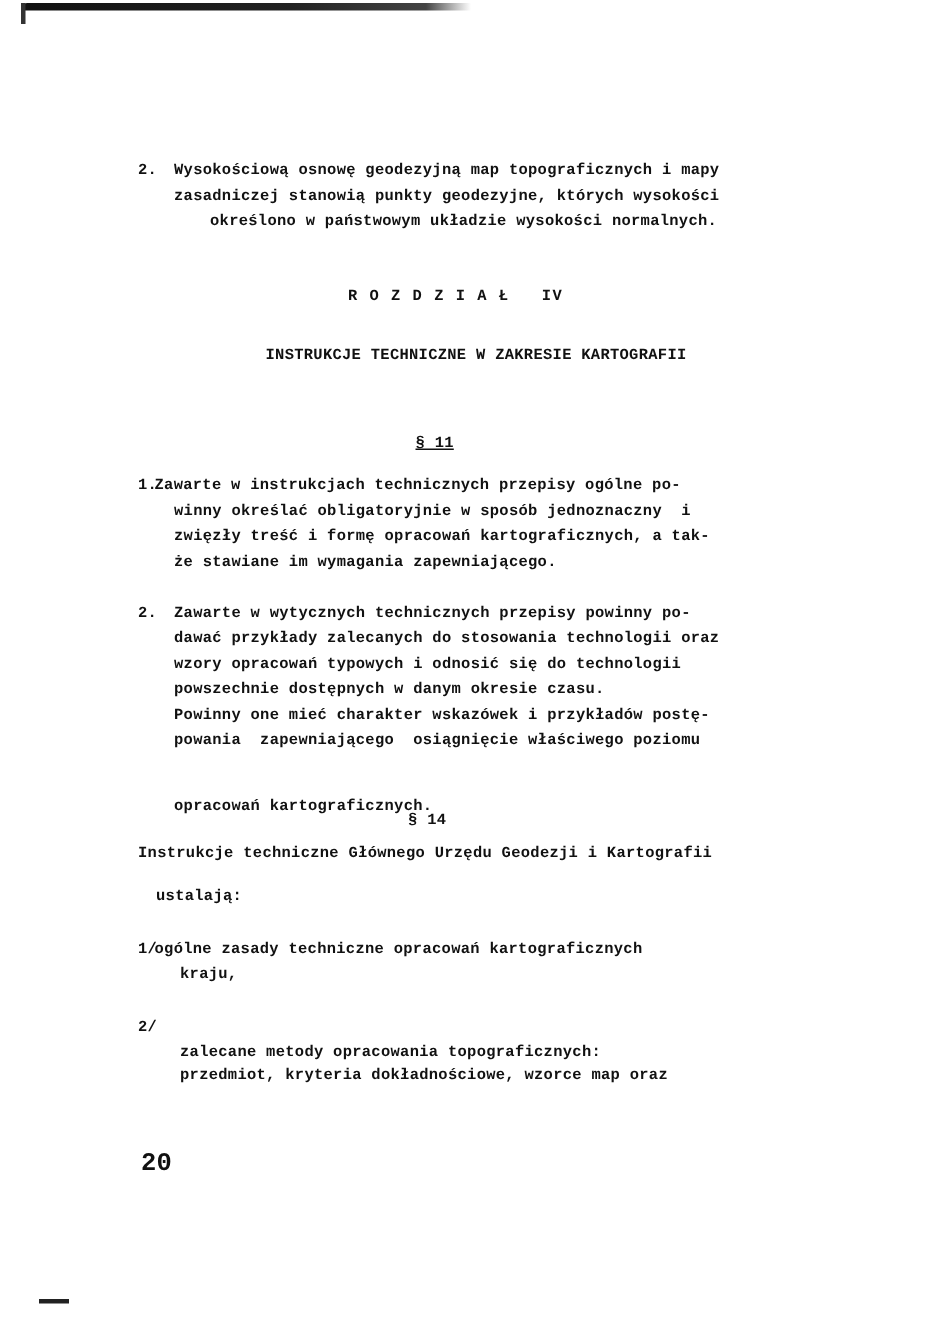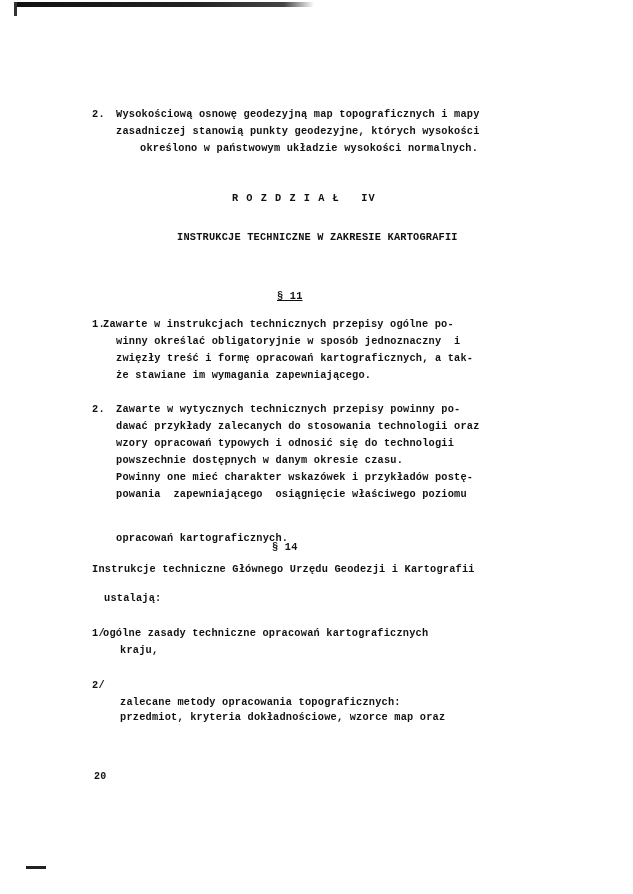--- a/index.html
+++ b/index.html
@@ -66,15 +66,15 @@
   <div class="line" style="left:103px;top:627px;">ogólne zasady techniczne opracowań kartograficznych</div>
   <div class="line" style="left:120px;top:644px;">kraju,</div>
 </div>
 
 <div>
   <div class="line" style="left:92px;top:679px;">2/</div>
   <div class="line" style="left:120px;top:679px;margin-top:32px;">przedmiot, kryteria dokładnościowe, wzorce map oraz</div>
   <div class="line" style="left:120px;top:696px;">zalecane metody opracowania topograficznych:</div>
 </div>
 
-<div class="line" style="left:94px;top:771px;font-size:10px;">20</div>
+<div class="line" style="left:94px;top:771px;font-size:17px;">20</div>
 
 <div class="corner-mark"></div>
 
 </body></html>

